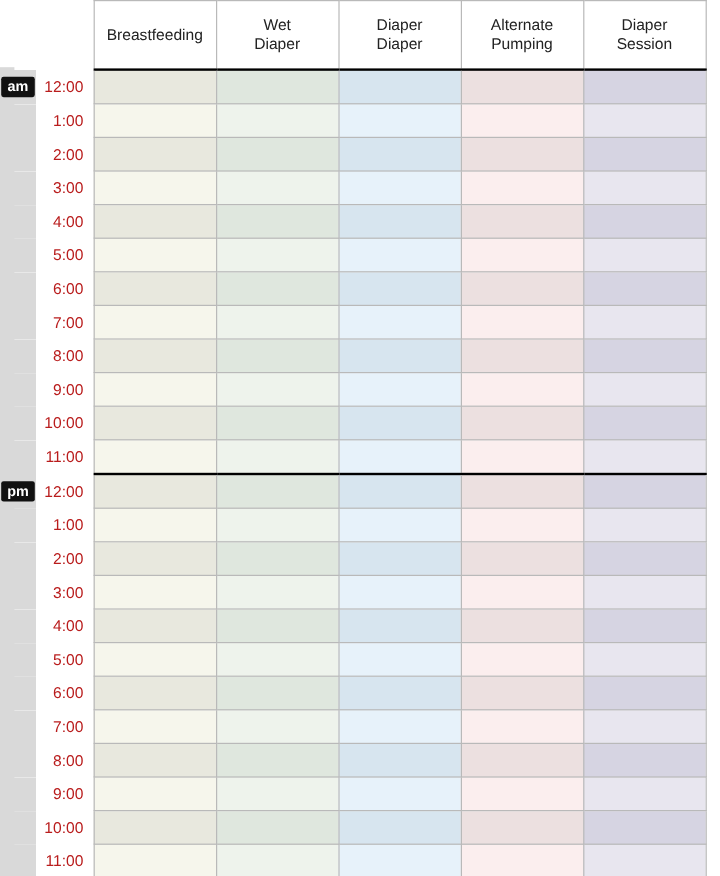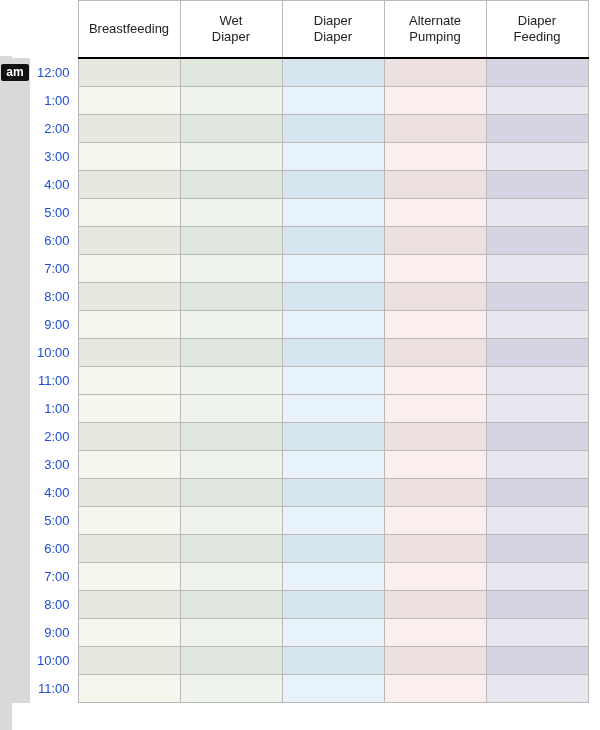--- a/index.html
+++ b/index.html
@@ -74,21 +74,21 @@
     padding: 2px 5px 3px 5px;
     border-radius: 2px;
     line-height: 1;
   }
   td.time {
     background: #ffffff;
     text-align: right;
     padding-right: 8px;
     vertical-align: middle;
     border: none;
-    color: #1d4ed8;
+    color: #b91c1c;
     font-size: 13px;
   }
   td.cell {
     border: 1px solid #b9b9b9;
   }
   tr.hour-start td.cell {
     border-top: 2px solid #000000;
   }
   tr.hour-last td.cell {
     border-bottom: 1px solid #b9b9b9;
@@ -131,21 +131,21 @@
         <th>
           <div>Diaper</div>
           <div>Diaper</div>
         </th>
         <th>
           <div>Alternate</div>
           <div>Pumping</div>
         </th>
         <th>
           <div>Diaper</div>
-          <div>Feeding</div>
+          <div>Session</div>
         </th>
       </tr>
     </thead>
     <tbody id="tracker-body">
         <tr class="hour-start">
           <td class="period"><span class="tag">am</span></td>
           <td class="time">12:00</td>
           <td class="cell" style="background: rgb(232, 232, 222);"></td>
           <td class="cell" style="background: rgb(223, 231, 222);"></td>
           <td class="cell" style="background: rgb(215, 229, 239);"></td>
@@ -244,20 +244,29 @@
         </tr>
         <tr class=" hour-last">
           <td class="period"></td>
           <td class="time">11:00</td>
           <td class="cell" style="background: rgb(246, 246, 236);"></td>
           <td class="cell" style="background: rgb(238, 243, 236);"></td>
           <td class="cell" style="background: rgb(231, 242, 250);"></td>
           <td class="cell" style="background: rgb(251, 238, 238);"></td>
           <td class="cell" style="background: rgb(232, 230, 239);"></td>
         </tr>
+        <tr class="hour-start">
+          <td class="period"><span class="tag">pm</span></td>
+          <td class="time">12:00</td>
+          <td class="cell" style="background: rgb(232, 232, 222);"></td>
+          <td class="cell" style="background: rgb(223, 231, 222);"></td>
+          <td class="cell" style="background: rgb(215, 229, 239);"></td>
+          <td class="cell" style="background: rgb(236, 224, 224);"></td>
+          <td class="cell" style="background: rgb(214, 212, 226);"></td>
+        </tr>
         <tr>
           <td class="period"></td>
           <td class="time">1:00</td>
           <td class="cell" style="background: rgb(246, 246, 236);"></td>
           <td class="cell" style="background: rgb(238, 243, 236);"></td>
           <td class="cell" style="background: rgb(231, 242, 250);"></td>
           <td class="cell" style="background: rgb(251, 238, 238);"></td>
           <td class="cell" style="background: rgb(232, 230, 239);"></td>
         </tr>
         <tr>

